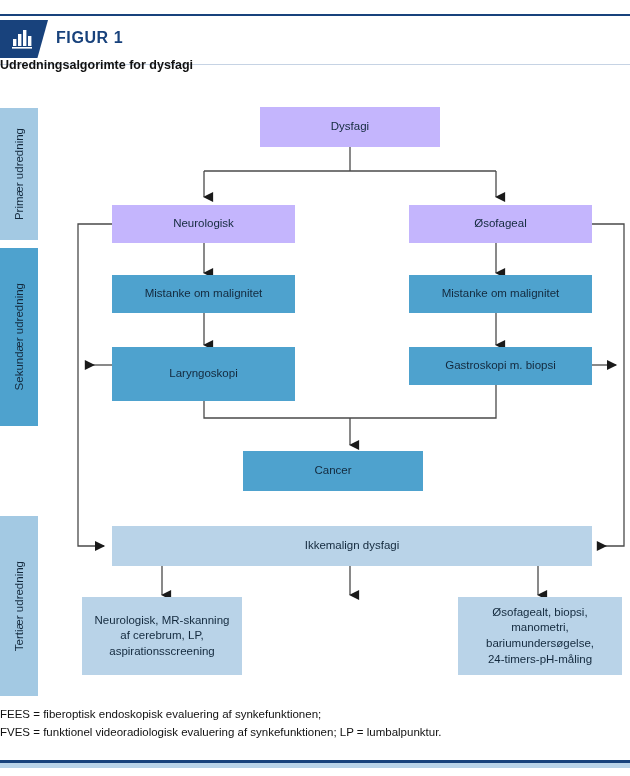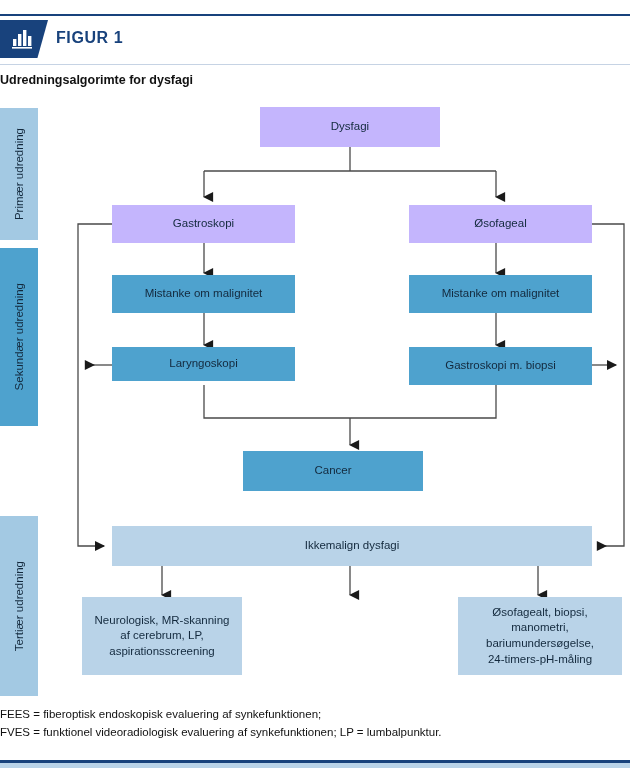--- a/index.html
+++ b/index.html
@@ -37,21 +37,21 @@
     font-size: 16px; font-weight: bold;
     letter-spacing: 0.6px;
     color: #18427c;
   }
   #header-rule {
     position: absolute; left: 0; top: 64px;
     width: 630px; height: 1px;
     background: #c6d3e4;
   }
   #figure-title {
-    position: absolute; left: 0; top: 73px;
+    position: absolute; left: 0; top: 58px;
     width: 560px;
     font-size: 12.5px; font-weight: bold;
     color: #111111;
   }
 
   
   #flow {
     position: absolute; left: 0; top: 96px;
     width: 630px; height: 605px;
   }
@@ -176,27 +176,27 @@
   </div>
   <div class="phase phase-dark" style="left:0;top:152px;height:178px;">
     <span>Sekundær udredning</span>
   </div>
   <div class="phase phase-light" style="left:0;top:420px;height:180px;">
     <span>Tertiær udredning</span>
   </div>
 
   <div class="node lvl-primary" style="left:260px;top:11px;width:180px;height:40px;">Dysfagi</div>
 
-  <div class="node lvl-primary" style="left:112px;top:109px;width:183px;height:38px;">Gastroskopi</div>
+  <div class="node lvl-primary" style="left:112px;top:109px;width:183px;height:38px;">Neurologisk</div>
   <div class="node lvl-primary" style="left:409px;top:109px;width:183px;height:38px;">Øsofageal</div>
 
   <div class="node lvl-second" style="left:112px;top:179px;width:183px;height:38px;">Mistanke om malignitet</div>
   <div class="node lvl-second" style="left:409px;top:179px;width:183px;height:38px;">Mistanke om malignitet</div>
 
-  <div class="node lvl-second" style="left:112px;top:251px;width:183px;height:34px;">Laryngoskopi</div>
+  <div class="node lvl-second" style="left:112px;top:251px;width:183px;height:54px;">Laryngoskopi</div>
   <div class="node lvl-second" style="left:409px;top:251px;width:183px;height:38px;">Gastroskopi m. biopsi</div>
 
   <div class="node lvl-second" style="left:243px;top:355px;width:180px;height:40px;">Cancer</div>
 
   <div class="node lvl-tertiary" style="left:112px;top:430px;width:480px;height:40px;">Ikkemalign dysfagi</div>
 
   <div class="node lvl-tertiary" style="left:82px;top:501px;width:160px;height:78px;">
     <div>
       <div>Neurologisk, MR-skanning</div>
       <div>af cerebrum, LP,</div>

